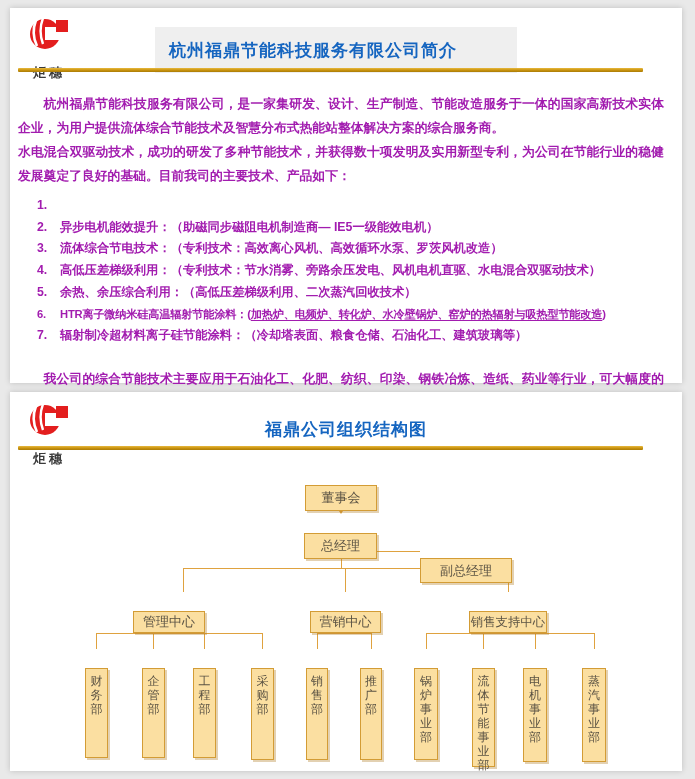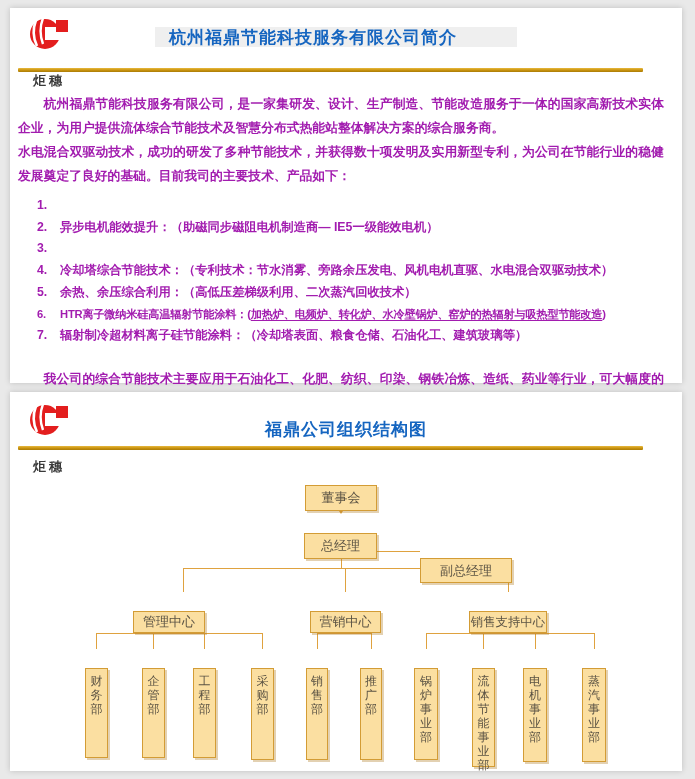--- a/index.html
+++ b/index.html
@@ -6,24 +6,24 @@
   body{font-family:"Liberation Sans","DejaVu Sans",sans-serif;}
   .page{position:relative;width:695px;height:779px;background:#e9e9e9;overflow:hidden;}
   .card{position:absolute;left:10px;width:672px;background:#ffffff;box-shadow:0 0 6px rgba(0,0,0,0.18);}
   .card1{top:8px;height:375px;}
   .card2{top:392px;height:379px;}
 
   
   .logo{position:absolute;width:54px;text-align:center;}
   .card1 .logo{left:12px;top:6px;}
   .card2 .logo{left:12px;top:8px;}
-  .logo-text{font-size:13px;font-weight:bold;color:#3a3a3a;letter-spacing:3px;margin-top:16px;}
-
-  
-  .title-bar{position:absolute;left:145px;top:19px;width:362px;height:20px;background:#efefef;display:flex;align-items:center;padding-left:14px;box-sizing:border-box;}
+  .logo-text{font-size:13px;font-weight:bold;color:#3a3a3a;letter-spacing:3px;margin-top:8px;}
+
+  
+  .title-bar{position:absolute;left:145px;top:19px;width:362px;height:46px;background:#efefef;display:flex;align-items:center;padding-left:14px;box-sizing:border-box;}
   .doc-title{font-size:17px;font-weight:bold;color:#1565c0;letter-spacing:1px;white-space:nowrap;}
   .org-title-wrap{position:absolute;left:0;top:26px;width:100%;text-align:center;}
   .gold-line{position:absolute;left:8px;height:4px;background:linear-gradient(to bottom,#e7b93f 0%,#c9920d 55%,#a97c08 100%);border-radius:1px;}
   .card1 .gold-line{top:60px;width:625px;}
   .card2 .gold-line{top:54px;width:625px;}
 
   
   .body{position:absolute;left:8px;top:84px;width:646px;color:#a21caf;}
   .para{margin:0;font-size:12.8px;font-weight:bold;line-height:24px;text-align:justify;}
   .para.indent{text-indent:2em;}
@@ -70,24 +70,25 @@
       <ol class="tech-list" id="tech-list">
           <li class="tech-item">
             <span class="num">1.</span>
           </li>
           <li class="tech-item">
             <span class="num">2.</span>
             <span><span>异步电机能效提升：（助磁同步磁阻电机制造商— IE5一级能效电机）</span></span>
           </li>
           <li class="tech-item">
             <span class="num">3.</span>
+            <span><span>流体综合节电技术：（专利技术：高效离心风机、高效循环水泵、罗茨风机改造）</span></span>
           </li>
           <li class="tech-item">
             <span class="num">4.</span>
-            <span><span>冷却塔综合节能技术：（专利技术：节水消雾、旁路余压发电、风机电机直驱、水电混合双驱动技术）</span></span>
+            <span><span>高低压差梯级利用：（专利技术：节水消雾、旁路余压发电、风机电机直驱、水电混合双驱动技术）</span></span>
           </li>
           <li class="tech-item">
             <span class="num">5.</span>
             <span><span>余热、余压综合利用：（高低压差梯级利用、二次蒸汽回收技术）</span></span>
           </li>
           <li class="tech-item tight">
             <span class="num">6.</span>
             <span><span>HTR离子微纳米硅高温辐射节能涂料：(</span><u>加热炉、电频炉、转化炉、水冷壁锅炉、窑炉的热辐射与吸热型节能改造</u><span>)</span></span>
           </li>
           <li class="tech-item">

